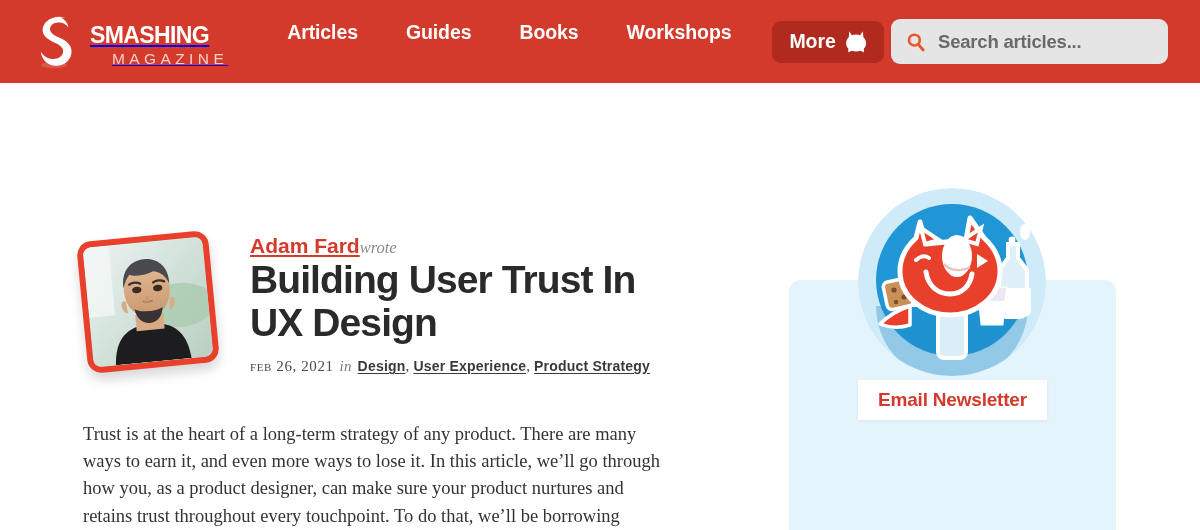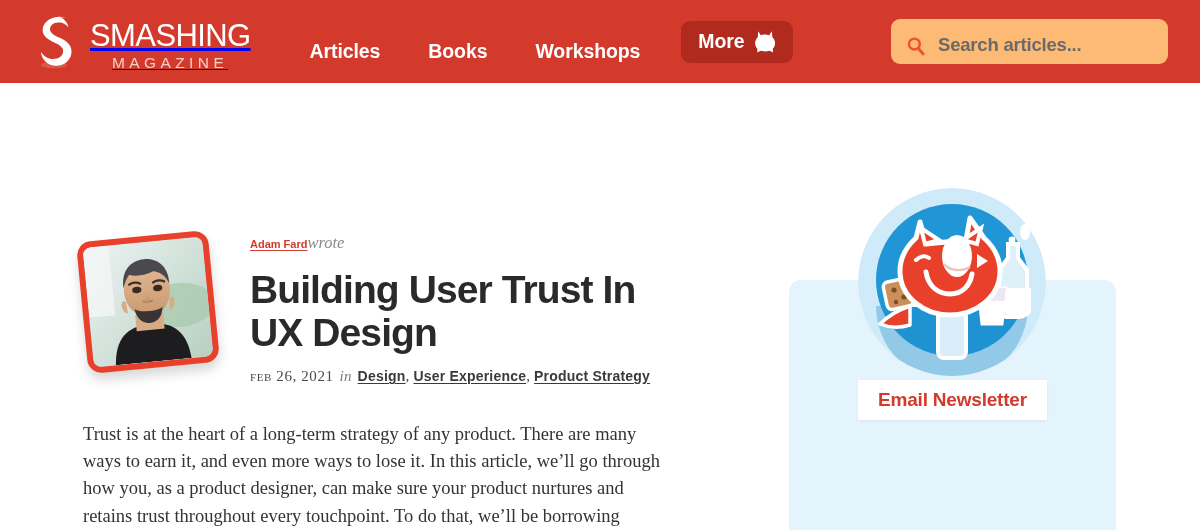--- a/index.html
+++ b/index.html
@@ -31,41 +31,41 @@
   .logo-mark {
     width: 44px; height: 54px;
     position: relative;
     margin-right: 12px;
     flex: none;
   }
   .logo-mark svg { display: block; }
   .logo-words { line-height: 1; position: relative; top: -2px; }
   .logo-title {
     color: #ffffff;
-    font-size: 31px;
-    font-weight: 400;
+    font-size: 23px;
+    font-weight: 700;
     letter-spacing: -0.6px;
     line-height: 1;
     font-family: "Liberation Sans", sans-serif;
     margin-top: 12px;
   }
   .logo-sub {
     color: #f6cfca;
     font-size: 15.5px;
     font-weight: 400;
     letter-spacing: 4.4px;
     line-height: 1;
     margin-top: 4px;
     font-family: "Liberation Sans", sans-serif;
     margin-left: 22px;
   }
 
   .nav {
     display: flex;
-    align-items: flex-end;
+    align-items: flex-start;
     margin-left: 35px;
     gap: 0px;
   }
   .nav-item {
     color: #ffffff;
     font-size: 19.5px;
     font-weight: 700;
     letter-spacing: -0.1px;
     text-decoration: none;
     padding: 0 24px;
@@ -89,25 +89,25 @@
     font-size: 19.5px;
     font-weight: 700;
     letter-spacing: -0.1px;
   }
   .cat-glyph { width: 22px; height: 24px; display:block; }
 
   .search-box {
     position: absolute;
     left: 891px; top: 19px;
     width: 277px; height: 45px;
-    background: #fdba74;
+    background: #e5e5e5;
     border-radius: 9px;
     display: flex;
-    align-items: flex-end;
-    padding: 8px 15px;
+    align-items: center;
+    padding: 0 15px;
     cursor: text;
   }
   .search-icon { width: 20px; height: 20px; flex: none; margin-right: 12px; }
   .search-text {
     color: #6a6a6a;
     font-size: 18.5px;
     font-weight: 700;
     letter-spacing: -0.2px;
   }
 
@@ -132,31 +132,31 @@
   .avatar-photo { width: 100%; height: 100%; display: block; }
 
   
   .article { position: absolute; left: 250px; top: 152px; width: 430px; }
   .byline { font-size: 15.5px; line-height: 1; white-space: nowrap; }
   .byline .author {
     color: #d33a2c;
     font-weight: 700;
     text-underline-offset: 2px;
     cursor: pointer;
-    font-size: 11px;
+    font-size: 21px;
   }
   .byline .wrote {
     color: #8a8a8a;
     font-style: italic;
     font-family: "Liberation Serif", serif;
     font-size: 16.5px;
     margin-left: 0;
   }
   .title {
-    margin-top: 16px;
+    margin-top: 1px;
     color: #2a2a2a;
     font-size: 39px;
     font-weight: 700;
     line-height: 1.11;
     letter-spacing: -0.9px;
     max-width: 430px;
   }
   .meta {
     margin-top: 14px;
     font-family: "Liberation Serif", serif;
@@ -245,20 +245,21 @@
       </svg>
     </span>
     <span class="logo-words">
       <div class="logo-title">SMASHING</div>
       <div class="logo-sub">MAGAZINE</div>
     </span>
   </a>
 
   <nav class="nav">
     <a class="nav-item" href="#">Articles</a>
+    <a class="nav-item" href="#">Guides</a>
     <a class="nav-item" href="#">Books</a>
     <a class="nav-item" href="#">Workshops</a>
 
     <div class="more-btn">
       <span class="more-label">More</span>
       <span>
         <svg class="cat-glyph" viewBox="0 0 22 24">
           <path fill="#ffffff" d="M4.2 1.2l2.6 4.1c1.3-0.6 2.8-0.9 4.2-0.9s2.9 0.3 4.2 0.9l2.6-4.1 0.6 6.1c1.7 1.6 2.7 3.6 2.7 5.9 0 2.2-0.9 4.1-2.4 5.6 0.4 1.1 0.4 2.4-0.1 3.6-1.3-0.9-2.4-1.4-3.6-1.6-1.2 0.4-2.5 0.6-3.9 0.6s-2.7-0.2-3.9-0.6c-1.2 0.2-2.3 0.7-3.6 1.6-0.5-1.2-0.5-2.5-0.1-3.6C2 17.3 1.1 15.4 1.1 13.2c0-2.3 1-4.3 2.7-5.9z"></path>
         </svg>
       </span>

